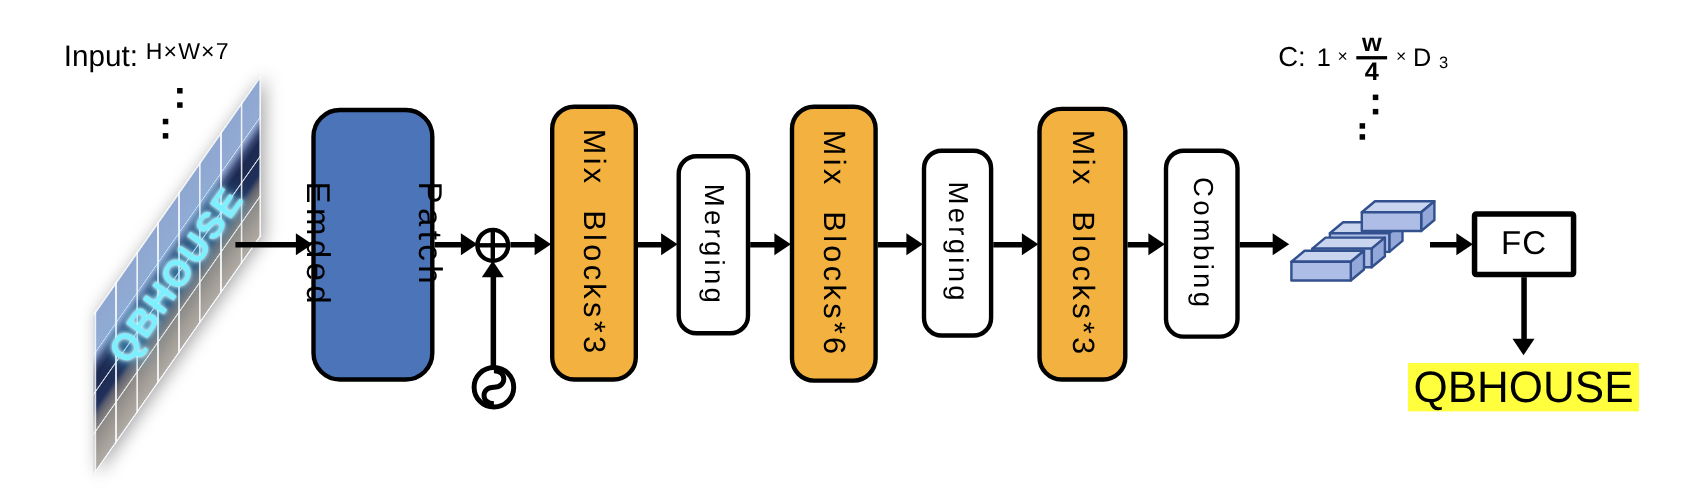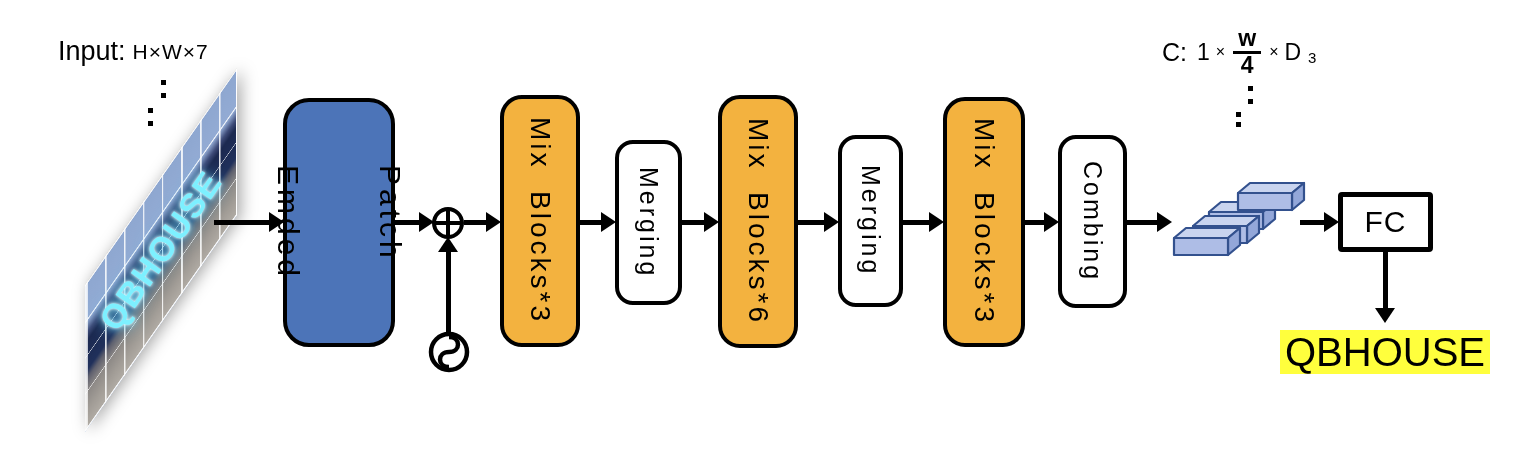--- a/index.html
+++ b/index.html
@@ -19,21 +19,21 @@
     box-shadow:4px 6px 12px rgba(0,0,0,.35);
   }
   .photo-text{
     position:absolute;left:50%;top:50%;
     transform:translate(-50%,-50%) skewY(55deg) rotate(-55deg);
     font-size:34px;font-weight:700;letter-spacing:2px;white-space:pre;
     color:#7df0ff;
     text-shadow:0 0 3px #ffffff,0 0 7px #9ff3ff,0 0 16px #54c8ff;
   }
   
-  .input-caption{position:absolute;left:58px;top:36px;display:flex;align-items:center;gap:7px;}
+  .input-caption{position:absolute;left:58px;top:36px;display:flex;align-items:flex-start;gap:7px;}
   .input-caption .big{font-size:27px;}
   .input-caption .small{font-size:21px;letter-spacing:1px;}
   .dot{position:absolute;width:5px;height:5px;background:#000;}
   
   .block{
     position:absolute;display:flex;align-items:center;justify-content:center;
     border:4px solid #000;border-radius:22px;background:#fff;box-sizing:border-box;
   }
   .vlabel{writing-mode:vertical-rl;text-orientation:mixed;white-space:pre;letter-spacing:3px;}
   .vlabel span{display:block;}

